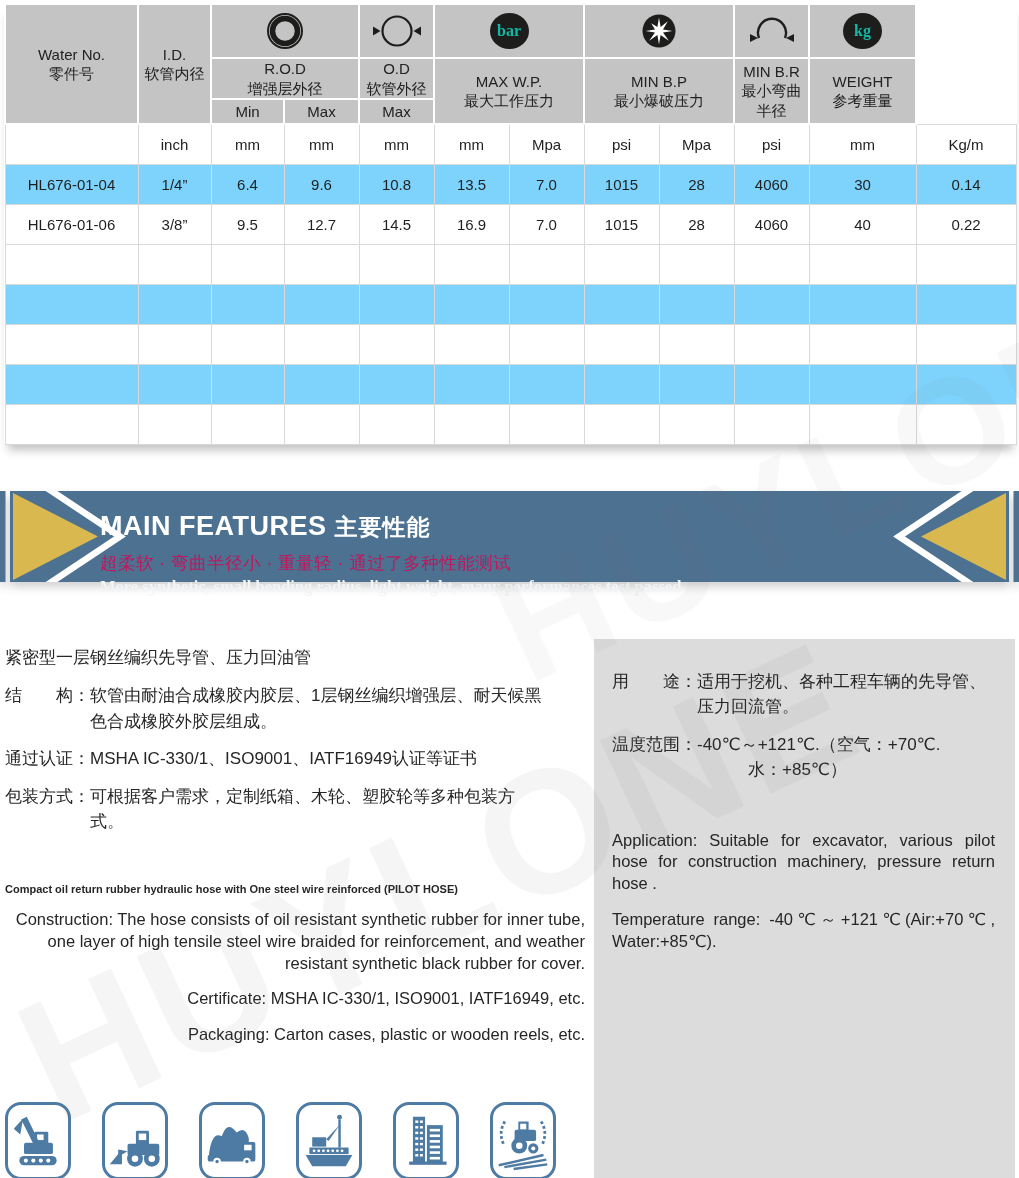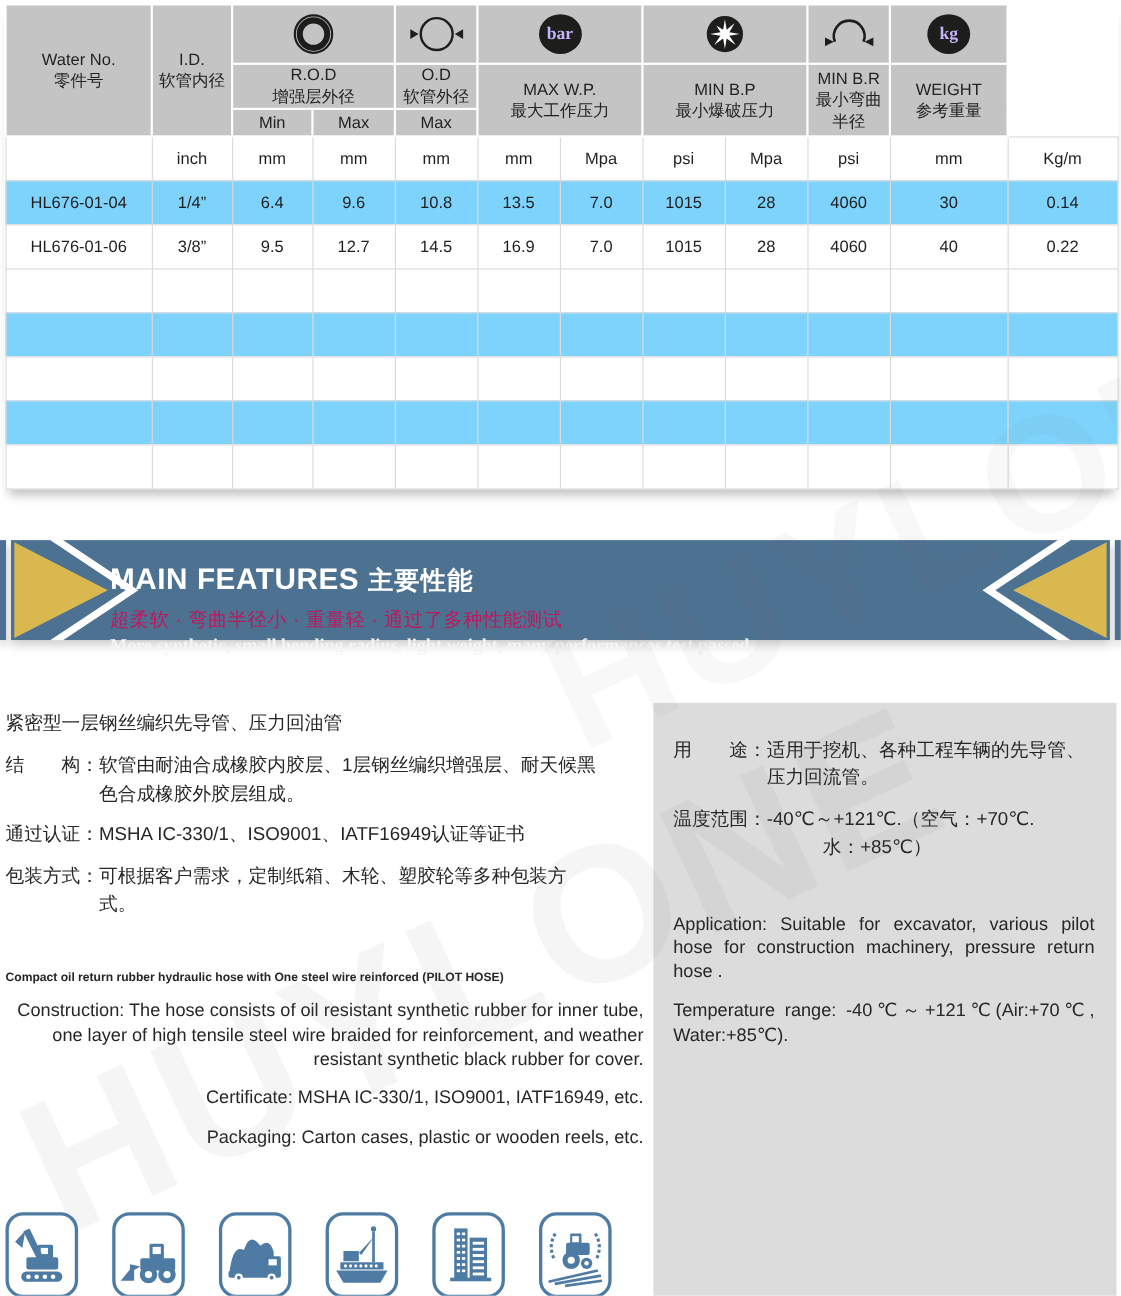--- a/index.html
+++ b/index.html
@@ -31,21 +31,21 @@
   .label-row th { height:34px; }
   .minmax-row th { height:25px;margin-left:24px; }
   .spec-table tbody td {
     border:1px solid #d9d9d9; text-align:center; vertical-align:middle;
     font-size:15px; height:40px; background:#fff; color:#1f1f1f;
   }
   .units-row td { height:42px; }
   tr.shaded td { background:#7dd3fc; }
   .badge {
     display:inline-flex; align-items:center; justify-content:center;
-    width:39px; height:36px; border-radius:50%; background:#1d1d1b; color:#c4b5fd;
+    width:39px; height:36px; border-radius:50%; background:#1d1d1b; color:#14b8a6;
     font-family:"Liberation Serif","DejaVu Serif",serif; font-weight:bold; font-size:16px;
   }
   .hicon { display:block; margin:0 auto; }
 
   
   .banner {
     position:relative; width:1019px; height:91px; margin-top:46px;
   }
   .banner svg.banner-bg { position:absolute; inset:0; display:block;
     filter:drop-shadow(0 5px 4px rgba(0,0,0,0.18)); }

